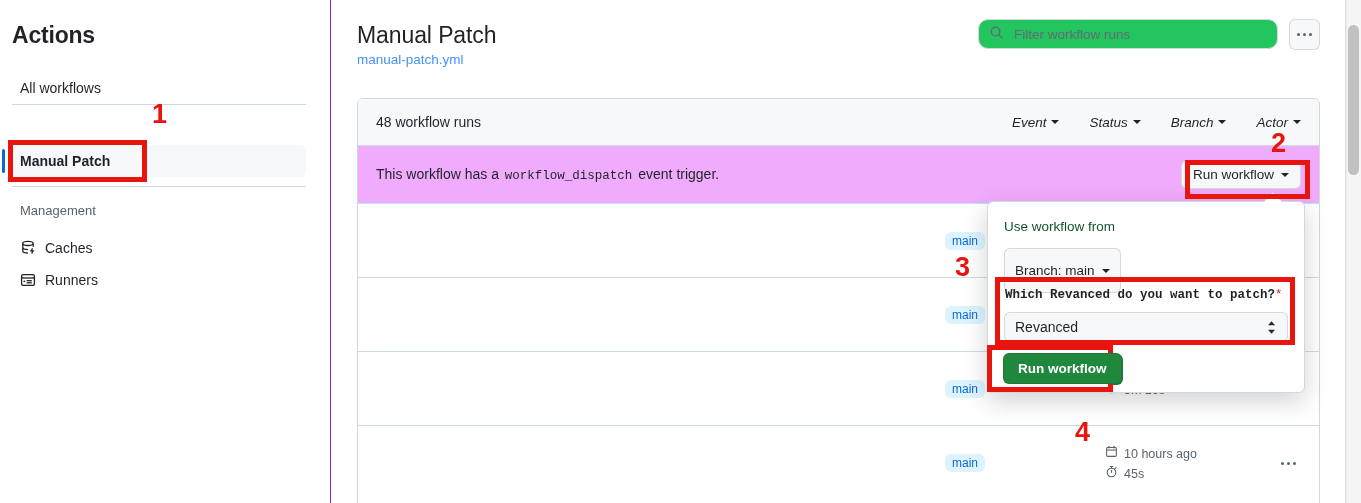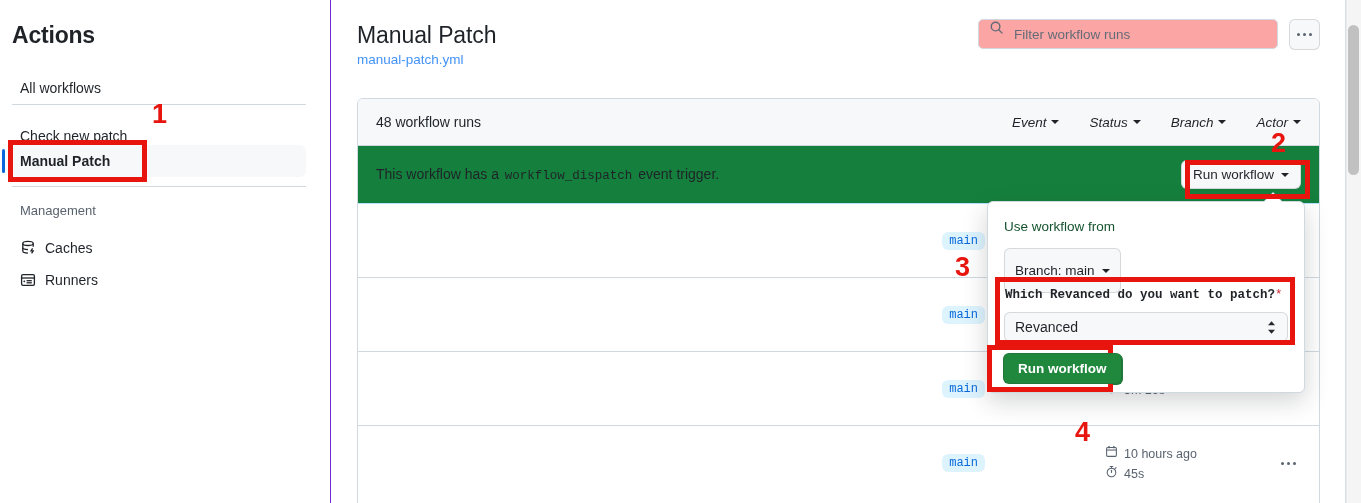--- a/index.html
+++ b/index.html
@@ -89,22 +89,22 @@
     font-size: 23px; font-weight: 400; color: #1f2328; letter-spacing: -0.1px;
   }
   .page-subtitle {
     position: absolute; left: 26px; top: 52px;
     font-size: 13.5px; color: #4493f8; cursor: pointer; text-decoration: none;
   }
 
   .filter-wrap {
     position: absolute; right: 68px; top: 19px;
     width: 300px; height: 30px;
-    border: 1px solid #d1d9e0; border-radius: 5px;
-    background: #fca5a5; display: flex; padding: 0 10px;
+    border: 1px solid #d1d9e0; border-radius: 10px;
+    background: #22c55e; display: flex; align-items: center; padding: 0 10px;
   }
   .filter-input {
     border: 0; outline: 0; background: transparent;
     font-size: 13.5px; color: #1f2328; width: 100%;
     font-family: "Liberation Sans", sans-serif; margin-left: 8px;
   }
   .filter-input::placeholder { color: #636c76; }
   .kebab-btn {
     position: absolute; right: 26px; top: 19px;
     width: 31px; height: 31px;
@@ -127,21 +127,21 @@
   }
   .runs-count { font-size: 14px; font-weight: 400; color: #1f2328; }
   .runs-filters { margin-left: auto; display: flex; align-items: center; gap: 30px; font-style: italic; }
   .filter-dd {
     font-size: 13.5px; color: #1f2328; cursor: pointer;
     display: inline-flex; align-items: center; gap: 5px;
   }
   .caret { width: 0; height: 0; border-left: 4px solid transparent; border-right: 4px solid transparent; border-top: 4px solid #1f2328; display:inline-block; }
 
   .dispatch-banner {
-    position: relative; height: 58px; background: #15803d;
+    position: relative; height: 58px; background: #f0abfc;
     border-bottom: 1px solid #b6e3ff;
     display: flex; align-items: center; padding: 0 18px;
   }
   .dispatch-text { font-size: 14px; color: #1f2328; }
   .dispatch-code {
     font-family: "Liberation Mono", monospace; font-size: 12.5px;
     padding: 1px 2px;
   }
   .run-wf-btn {
     margin-left: auto; height: 29px; padding: 0 11px;
@@ -152,21 +152,21 @@
   }
 
   .run-row {
     position: relative; height: 74px;
     border-bottom: 1px solid #d1d9e0;
     display: flex; align-items: center; padding: 0 18px;
   }
   .run-row:last-child { border-bottom: none; }
   .row-spacer { flex: 1; }
   .branch-chip {
-    font-family: Liberation Mono, monospace; font-size: 12px;
+    font-family: Liberation Sans, sans-serif; font-size: 12px;
     color: #0969da; background: #ddf4ff;
     padding: 2px 7px; border-radius: 6px; cursor: pointer;
     margin-left: 150px;
   }
   .row-meta {
     width: 170px; margin-left: 120px;
     display: flex; flex-direction: column; gap: 4px;
     font-size: 12.5px; color: #59636e;
   }
   .meta-line { display: flex; align-items: flex-end; gap: 6px; white-space: nowrap; }
@@ -267,23 +267,20 @@
     <div class="sidebar-header">
       <div class="sidebar-title">Actions</div>
     </div>
 
     <div class="nav-item nav-all">
       <span>All workflows</span>
     </div>
 
     <div class="sidebar-sep sep-1"></div>
 
-    <div class="nav-item nav-check">
-      <span>Check new patch</span>
-    </div>
 
     <div class="nav-item nav-manual">
       <span>Manual Patch</span>
     </div>
 
     <div class="sidebar-sep sep-2"></div>
 
     <div class="nav-section-label">Management</div>
 
     <div class="nav-item nav-runners">

